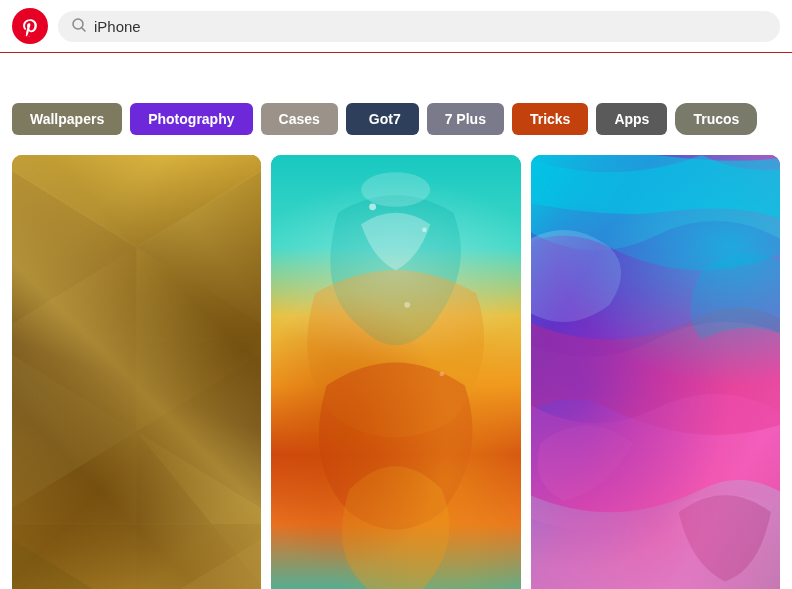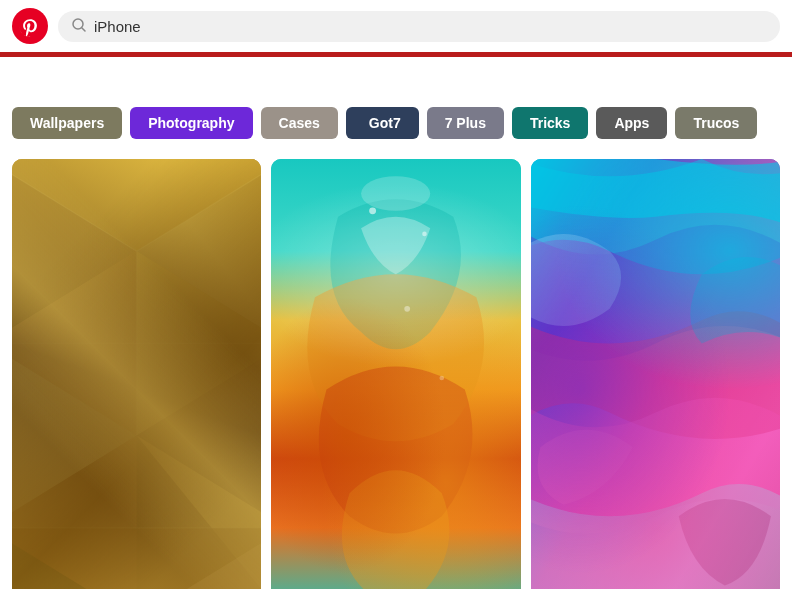--- a/index.html
+++ b/index.html
@@ -10,21 +10,21 @@
       height: 589px;
       overflow: hidden;
     }
 
     
     .header {
       display: flex;
       align-items: center;
       padding: 8px 12px;
       background: #fff;
-      border-bottom: 5px solid #b91c1c;
+      border-bottom: 1px solid #b91c1c;
       gap: 10px;
     }
     .logo {
       width: 36px;
       height: 36px;
       flex-shrink: 0;
     }
     .search-bar {
       flex: 1;
       display: flex;
@@ -64,23 +64,23 @@
       font-size: 14px;
       font-weight: 600;
       white-space: nowrap;
       color: #fff;
     }
     .pill-wallpapers { background: #7d7a5f; }
     .pill-photography { background: #6d28d9; }
     .pill-cases { background: #9b9289; }
     .pill-got7 { background: #2e3f5c; padding-left: 23px; }
     .pill-7plus { background: #7a7a8a; }
-    .pill-tricks { background: #0f766e; }
+    .pill-tricks { background: #c2410c; }
     .pill-apps { background: #5a5a5a; margin-top: 40px; }
-    .pill-trucos { background: #7a7a6a; }
+    .pill-trucos { background: #7a7a6a; border-radius: 12px; }
 
     
     .grid {
       display: flex;
       gap: 10px;
       padding: 10px 12px;
       height: calc(589px - 54px - 54px);
       overflow: hidden;
     }
     .col {

